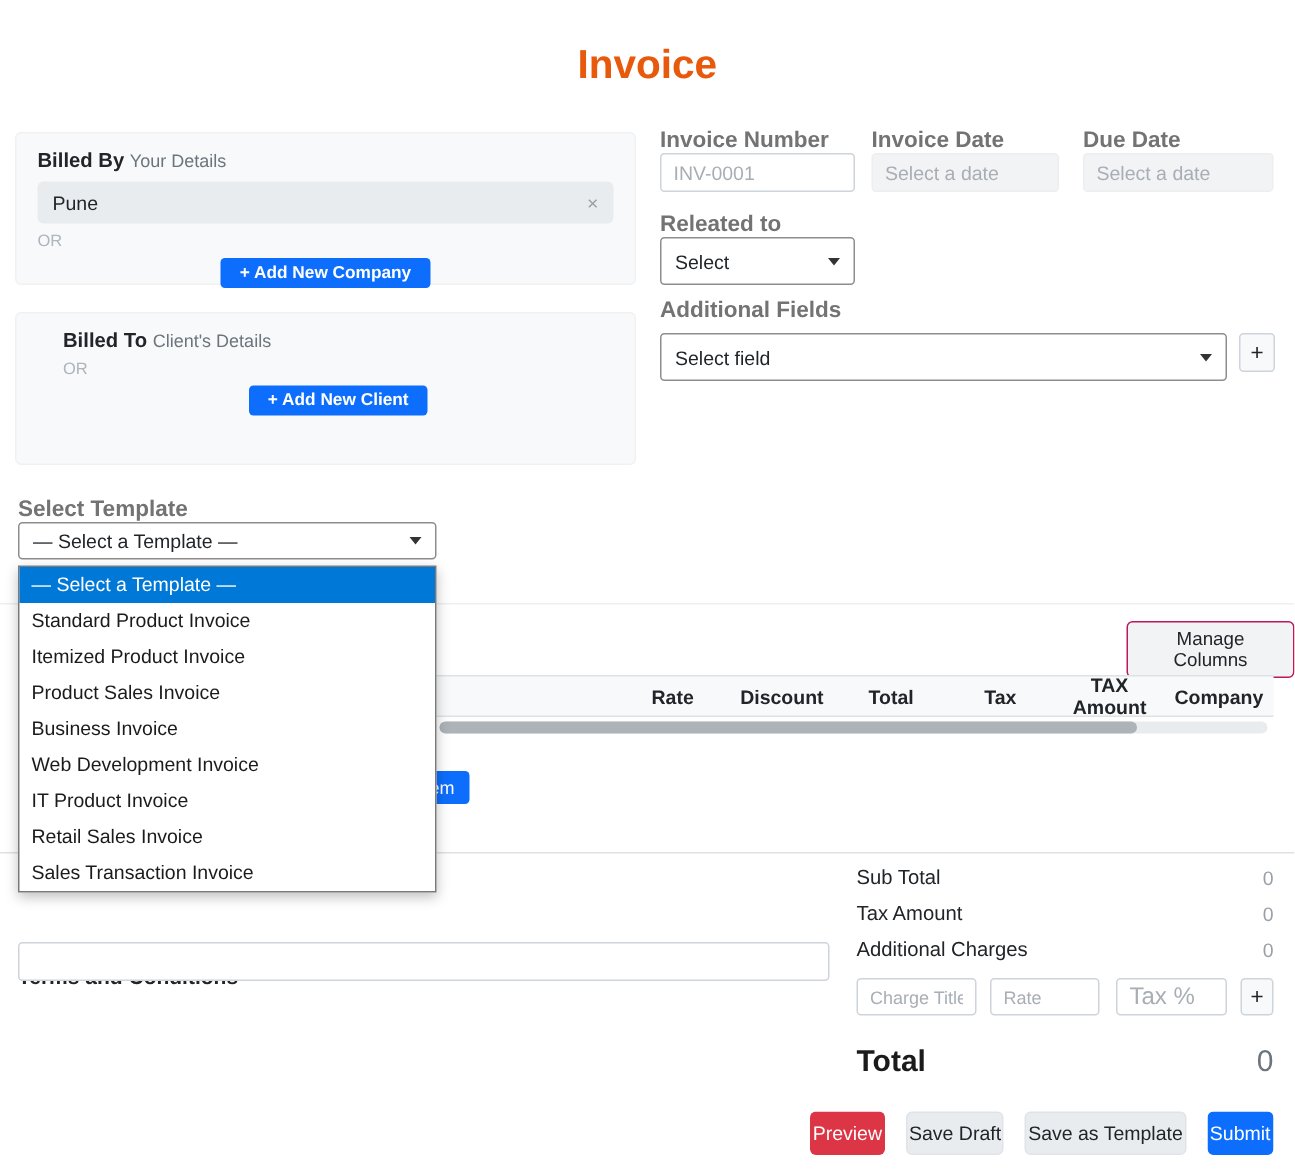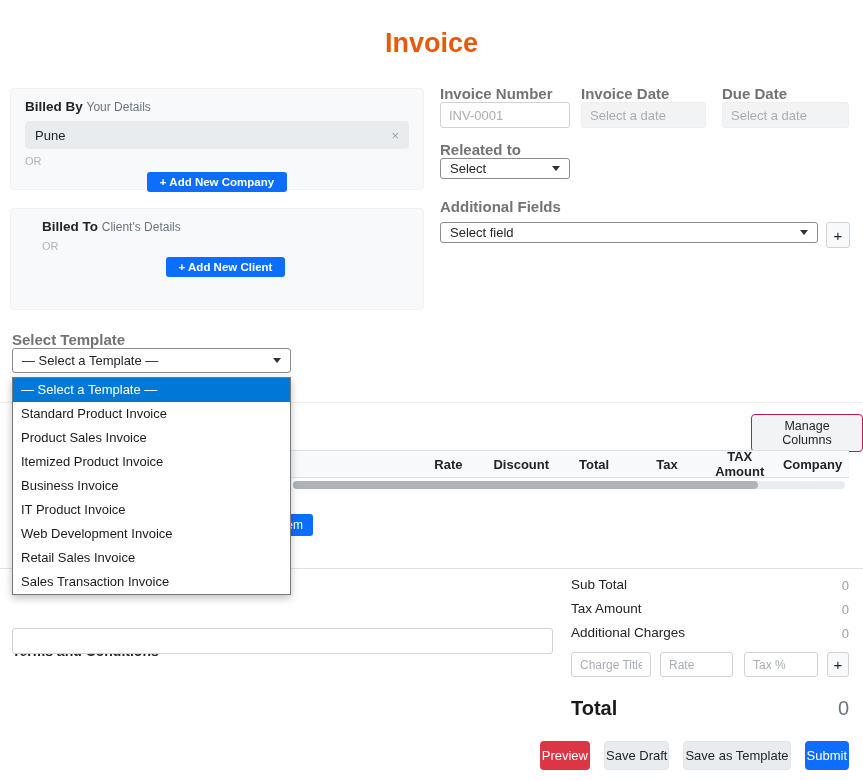--- a/index.html
+++ b/index.html
@@ -20,21 +20,21 @@
   .clear-x { color: #9aa0a6; font-size: 13px; cursor: pointer; }
   .or-row { color: #adb5bd; font-size: 11px; margin-top: 6px; }
   .btn-row { text-align: center; margin-top: 5px; }
   .btn-blue-sm { background: #0d6efd; color: #fff; border: none; border-radius: 3px; font-size: 11.5px; font-weight: 700; padding: 4px 13px; font-family: inherit; cursor: pointer; }
 
   
   .field-label { font-size: 15px; color: #737373; font-weight: bold; }
   .text-input { border: 1px solid #ced4da; border-radius: 3px; height: 26px; font-size: 13px; padding: 0 8px; font-family: inherit; color: #212529; width: 100%; background: #fff; }
   .text-input::placeholder { color: #a8aeb4; }
   .date-input { background: #f1f3f5; border: 1px solid #eceef0; }
-  .select-box { display: flex; align-items: center; justify-content: space-between; background: #fff; border: 1px solid #8d8d8d; border-radius: 3px; padding: 0 9px; font-size: 13px; height: 21px; cursor: pointer; }
+  .select-box { display: flex; align-items: center; justify-content: space-between; background: #fff; border: 1px solid #8d8d8d; border-radius: 3px; padding: 0 9px; font-size: 13px; height: 32px; cursor: pointer; }
   .tri { width: 0; height: 0; border-left: 4px solid transparent; border-right: 4px solid transparent; border-top: 5px solid #333; margin-left: 8px; flex: 0 0 auto; }
   .sq-btn { background: #f8f9fa; border: 1px solid #ced4da; border-radius: 3px; font-size: 15px; color: #212529; display: flex; align-items: center; justify-content: center; cursor: pointer; font-family: inherit; }
 
   
   .dropdown { background: #fff; border: 1px solid #7a7a7a; box-shadow: 0 3px 8px rgba(0,0,0,.25); z-index: 20; }
   .dd-option { height: 24px; line-height: 24px; padding: 0 8px; font-size: 13px; color: #1b1b1b; white-space: nowrap; overflow: hidden; cursor: pointer; }
   .dd-option.selected { background: #0078d7; color: #fff; }
 
   
   .section-line { height: 1px; background: #edeff1; z-index: 0; }
@@ -138,46 +138,46 @@
 
 <div class="abs scroll-track" style="left:293px; top:481px; width:552px; height:8px;">
   <div class="scroll-thumb"></div>
 </div>
 
 <button class="abs btn-add-item" style="left:208px; top:514px;">+ Add New Item</button>
 
 <div class="abs dropdown" style="left:12px; top:377px; width:279px;">
   <div class="dd-option selected">— Select a Template —</div>
   <div class="dd-option">Standard Product Invoice</div>
+  <div class="dd-option">Itemized Product Invoice</div>
   <div class="dd-option">Product Sales Invoice</div>
-  <div class="dd-option">Itemized Product Invoice</div>
   <div class="dd-option">Business Invoice</div>
+  <div class="dd-option">Web Development Invoice</div>
   <div class="dd-option">IT Product Invoice</div>
-  <div class="dd-option">Web Development Invoice</div>
   <div class="dd-option">Retail Sales Invoice</div>
   <div class="dd-option">Sales Transaction Invoice</div>
 </div>
 
 <div class="abs divider" style="left:0; top:568px; width:863px;"></div>
 
 <div class="abs terms-label" style="left:12px; top:643px;">Terms and Conditions</div>
 <input class="abs text-input" style="left: 12px; top: 628px; width: 541px;">
 
 <div class="abs sum-label" style="left:571px; top:577px;">Sub Total</div>
 <div class="abs sum-value" style="right:14px; top:578px;">0</div>
 
 <div class="abs sum-label" style="left:571px; top:601px;">Tax Amount</div>
 <div class="abs sum-value" style="right:14px; top:602px;">0</div>
 
 <div class="abs sum-label" style="left:571px; top:625px;">Additional Charges</div>
 <div class="abs sum-value" style="right:14px; top:626px;">0</div>
 
 <input class="abs text-input" style="left: 571px; top: 652px; width: 80px; height: 25px; font-size: 12px;" placeholder="Charge Title">
 <input class="abs text-input" style="left: 660px; top: 652px; width: 73px; height: 25px; font-size: 12px;" placeholder="Rate">
-<input class="abs text-input" style="left: 744px; top: 652px; width: 74px; height: 25px; font-size: 12px;" placeholder="Tax %">
+<input class="abs text-input" style="left: 744px; top: 652px; width: 74px; height: 25px; font-size: 16px;" placeholder="Tax %">
 <button class="abs sq-btn" style="left:827px; top:652px; width:22px; height:25px;">+</button>
 
 <div class="abs total-label" style="left:571px; top:697px;">Total</div>
 <div class="abs total-value" style="right:14px; top:697px;">0</div>
 
 <div class="abs footer" style="right:14px; top:741px;">
   <button class="btn btn-danger">Preview</button>
   <button class="btn btn-light">Save Draft</button>
   <button class="btn btn-light">Save as Template</button>
   <button class="btn btn-primary">Submit</button>

